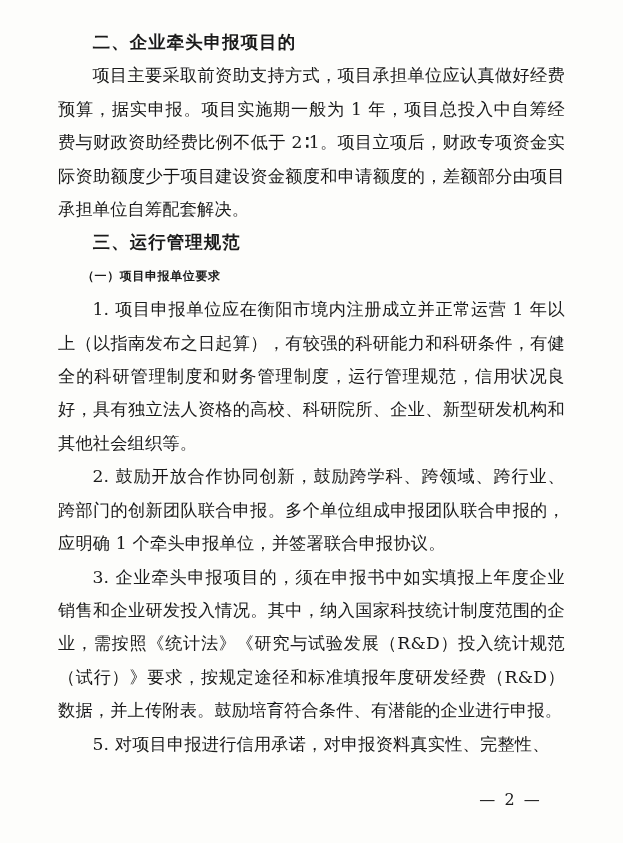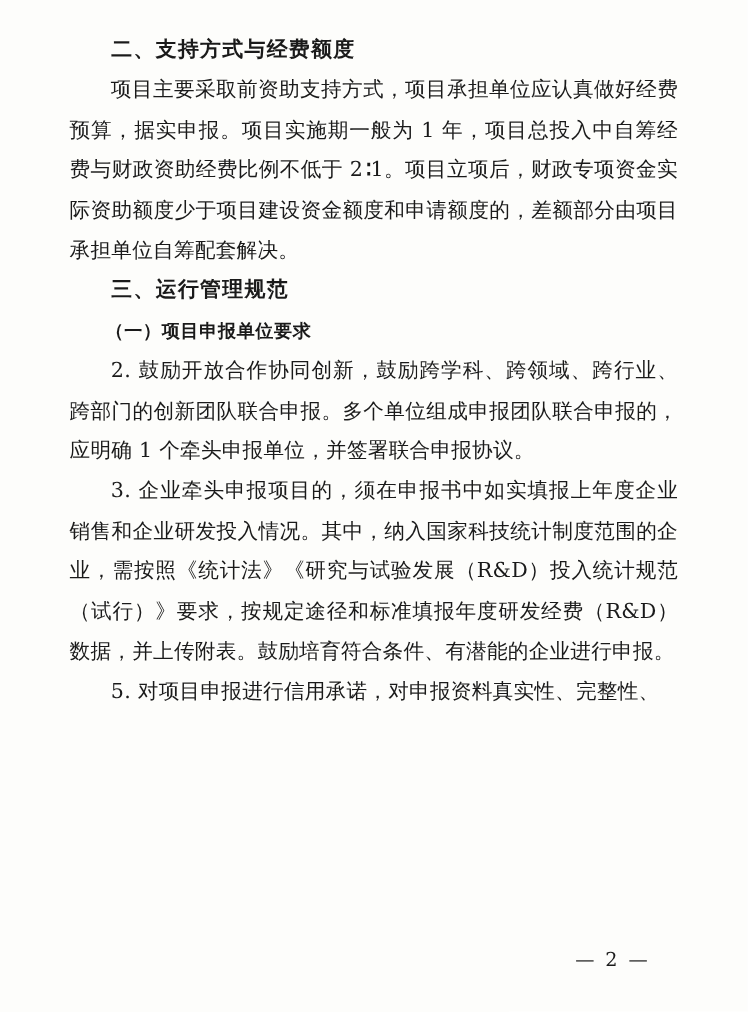--- a/index.html
+++ b/index.html
@@ -35,21 +35,21 @@
     margin: 0;
     letter-spacing: 1.1px;
     font-size: 17.4px;
     line-height: 33.4px;
   }
   .subheading {
     font-weight: bold;
     text-indent: 2em;
     margin: 0;
     letter-spacing: 0.6px;
-    font-size: 15px;
+    font-size: 12px;
     line-height: 33.4px;
   }
   .para {
     text-indent: 2em;
     margin: 0;
   }
   .page-number {
     position: absolute;
     left: 0;
     right: 0;
@@ -64,24 +64,25 @@
   .pn-inner {
     display: inline-block;
     padding-left: 420px;
   }
 </style>
 </head>
 <body>
 
 <div class="page">
   <div class="doc-body">
-    <p class="heading">二、支持方式与经费额度</p>
+    <p class="heading">二、企业牵头申报项目的</p>
     <p class="para">项目主要采取前资助支持方式，项目承担单位应认真做好经费预算，据实申报。项目实施期一般为 1 年，项目总投入中自筹经费与财政资助经费比例不低于 2∶1。项目立项后，财政专项资金实际资助额度少于项目建设资金额度和申请额度的，差额部分由项目承担单位自筹配套解决。</p>
     <p class="heading">三、运行管理规范</p>
     <p class="subheading">（一）项目申报单位要求</p>
+    <p class="para">1. 项目申报单位应在衡阳市境内注册成立并正常运营 1 年以上（以指南发布之日起算），有较强的科研能力和科研条件，有健全的科研管理制度和财务管理制度，运行管理规范，信用状况良好，具有独立法人资格的高校、科研院所、企业、新型研发机构和其他社会组织等。</p>
     <p class="para">2. 鼓励开放合作协同创新，鼓励跨学科、跨领域、跨行业、跨部门的创新团队联合申报。多个单位组成申报团队联合申报的，应明确 1 个牵头申报单位，并签署联合申报协议。</p>
     <p class="para">3. 企业牵头申报项目的，须在申报书中如实填报上年度企业销售和企业研发投入情况。其中，纳入国家科技统计制度范围的企业，需按照《统计法》《研究与试验发展（R&amp;D）投入统计规范（试行）》要求，按规定途径和标准填报年度研发经费（R&amp;D）数据，并上传附表。鼓励培育符合条件、有潜能的企业进行申报。</p>
     <p class="para">5. 对项目申报进行信用承诺，对申报资料真实性、完整性、</p>
   </div>
   <div class="page-number">
     <span class="pn-inner">— 2 —</span>
   </div>
 </div>
 
 </body></html>

